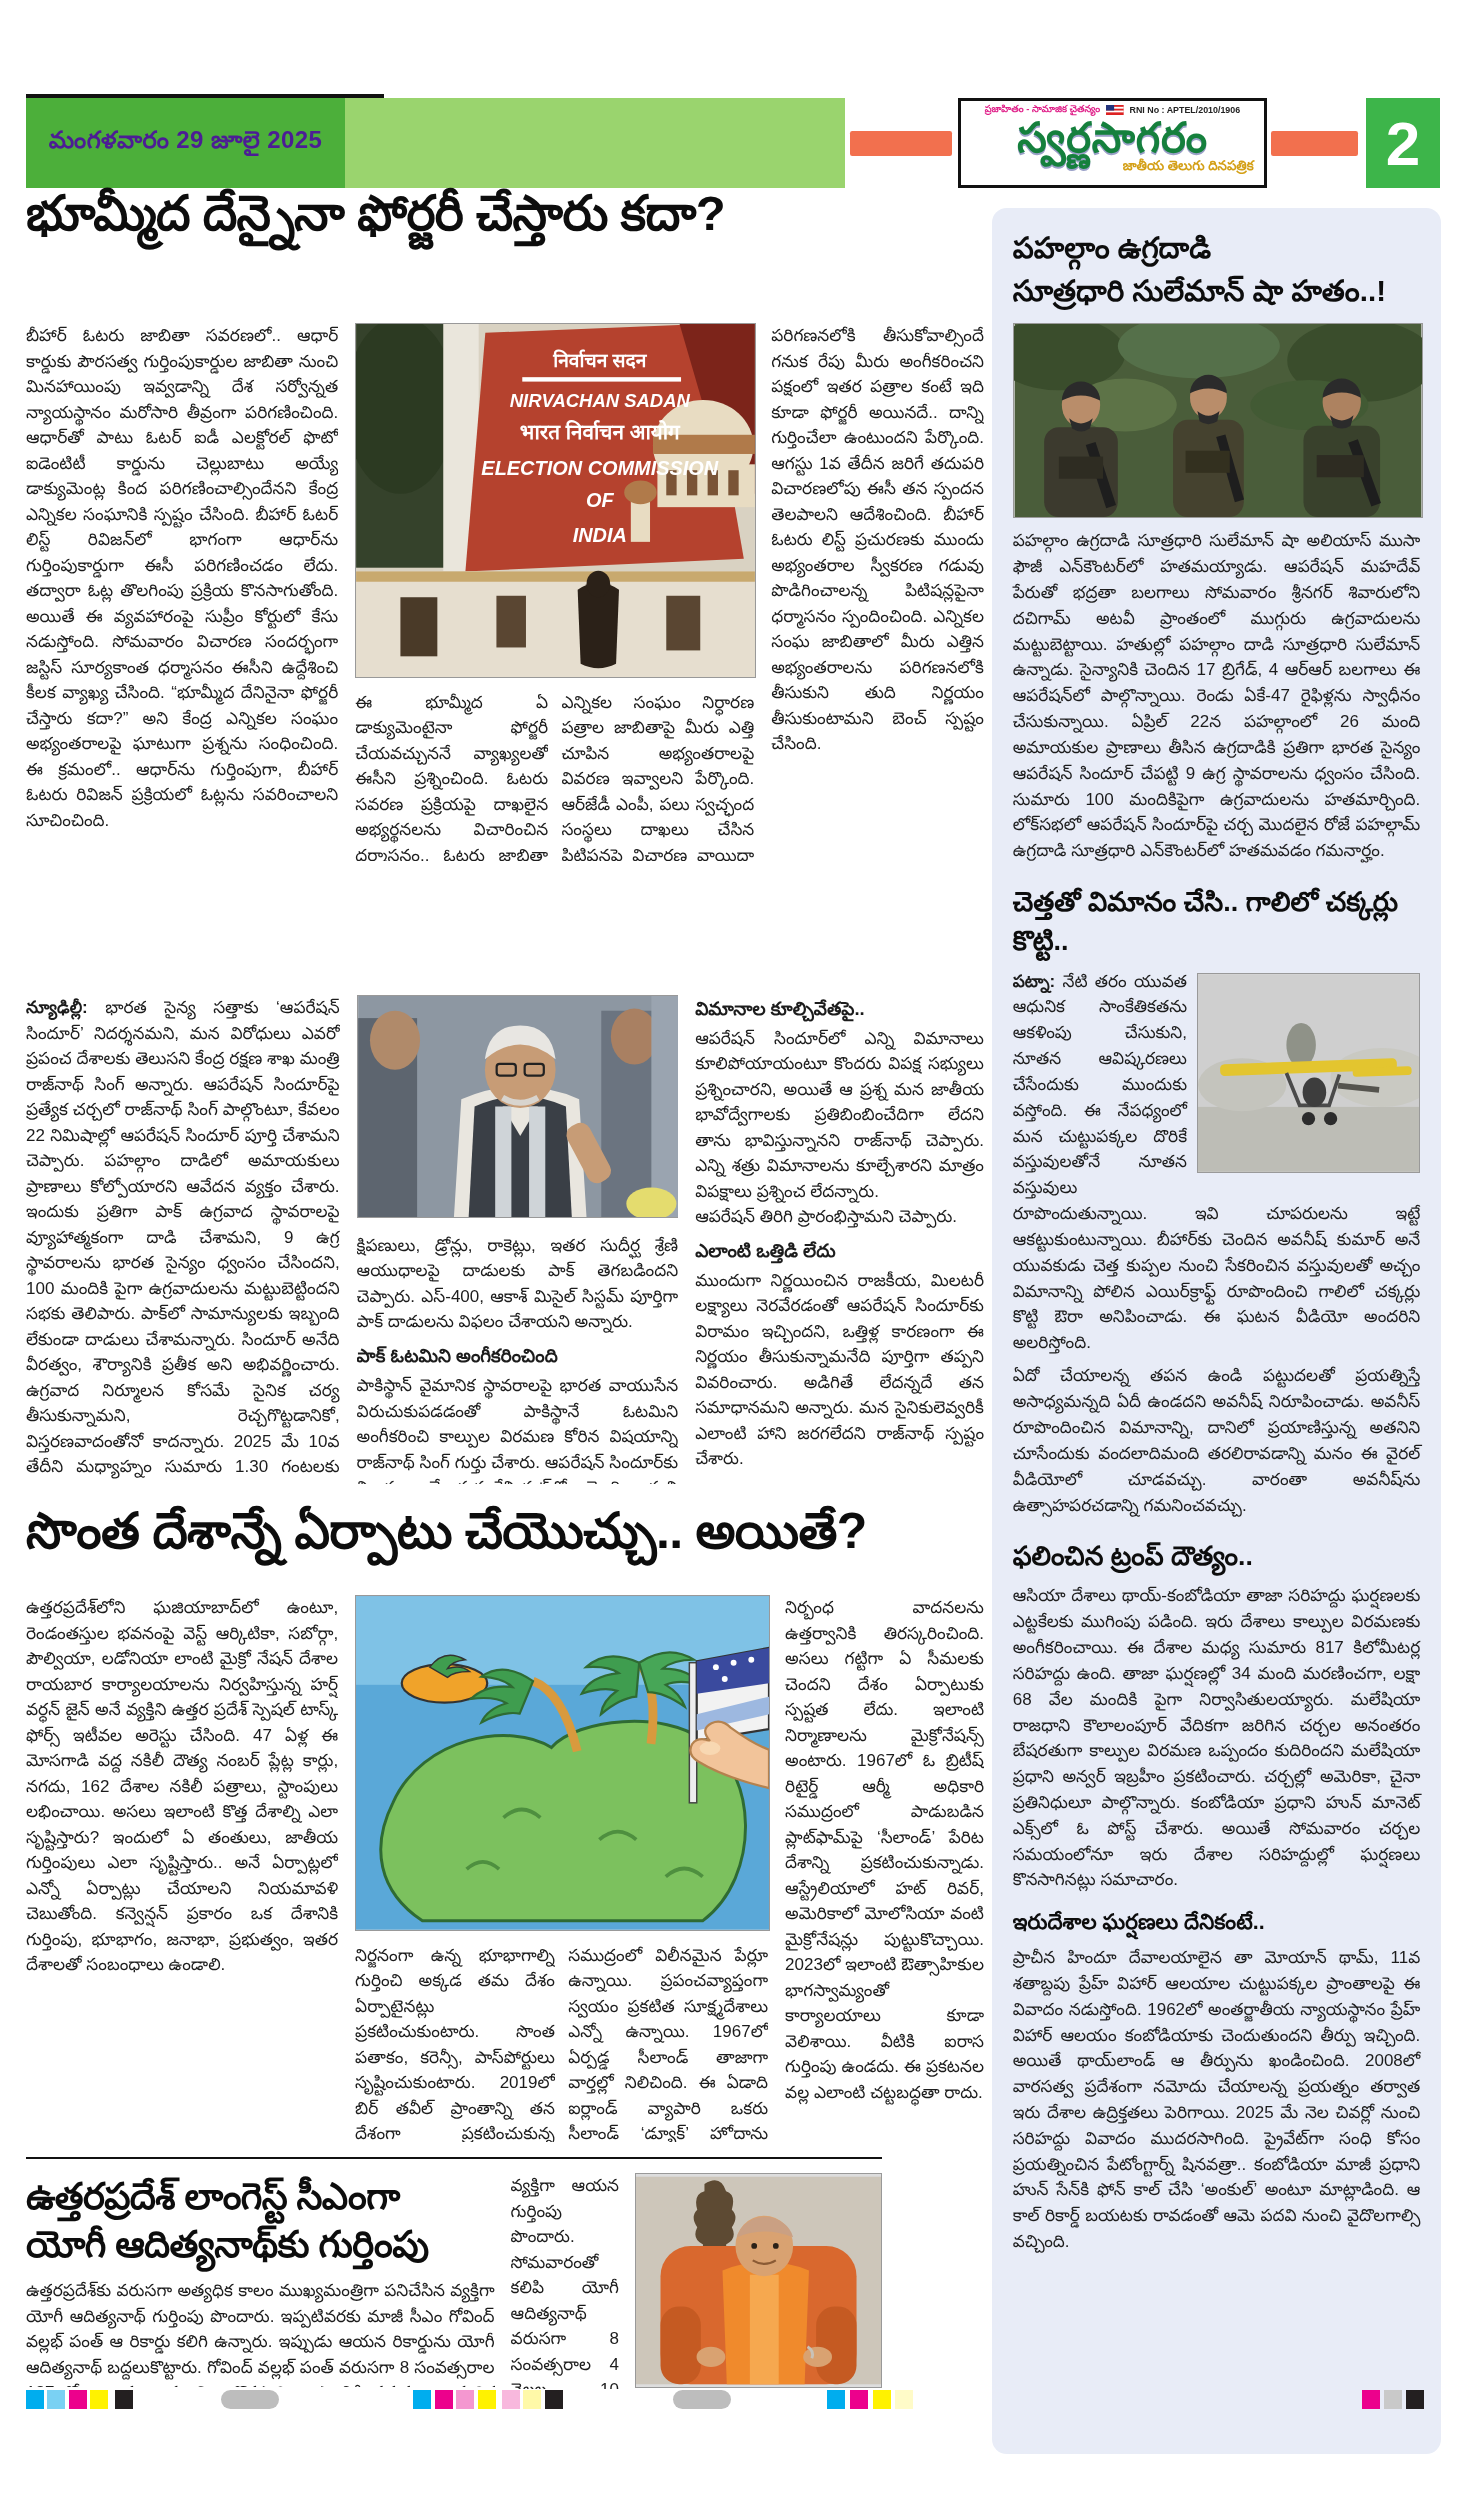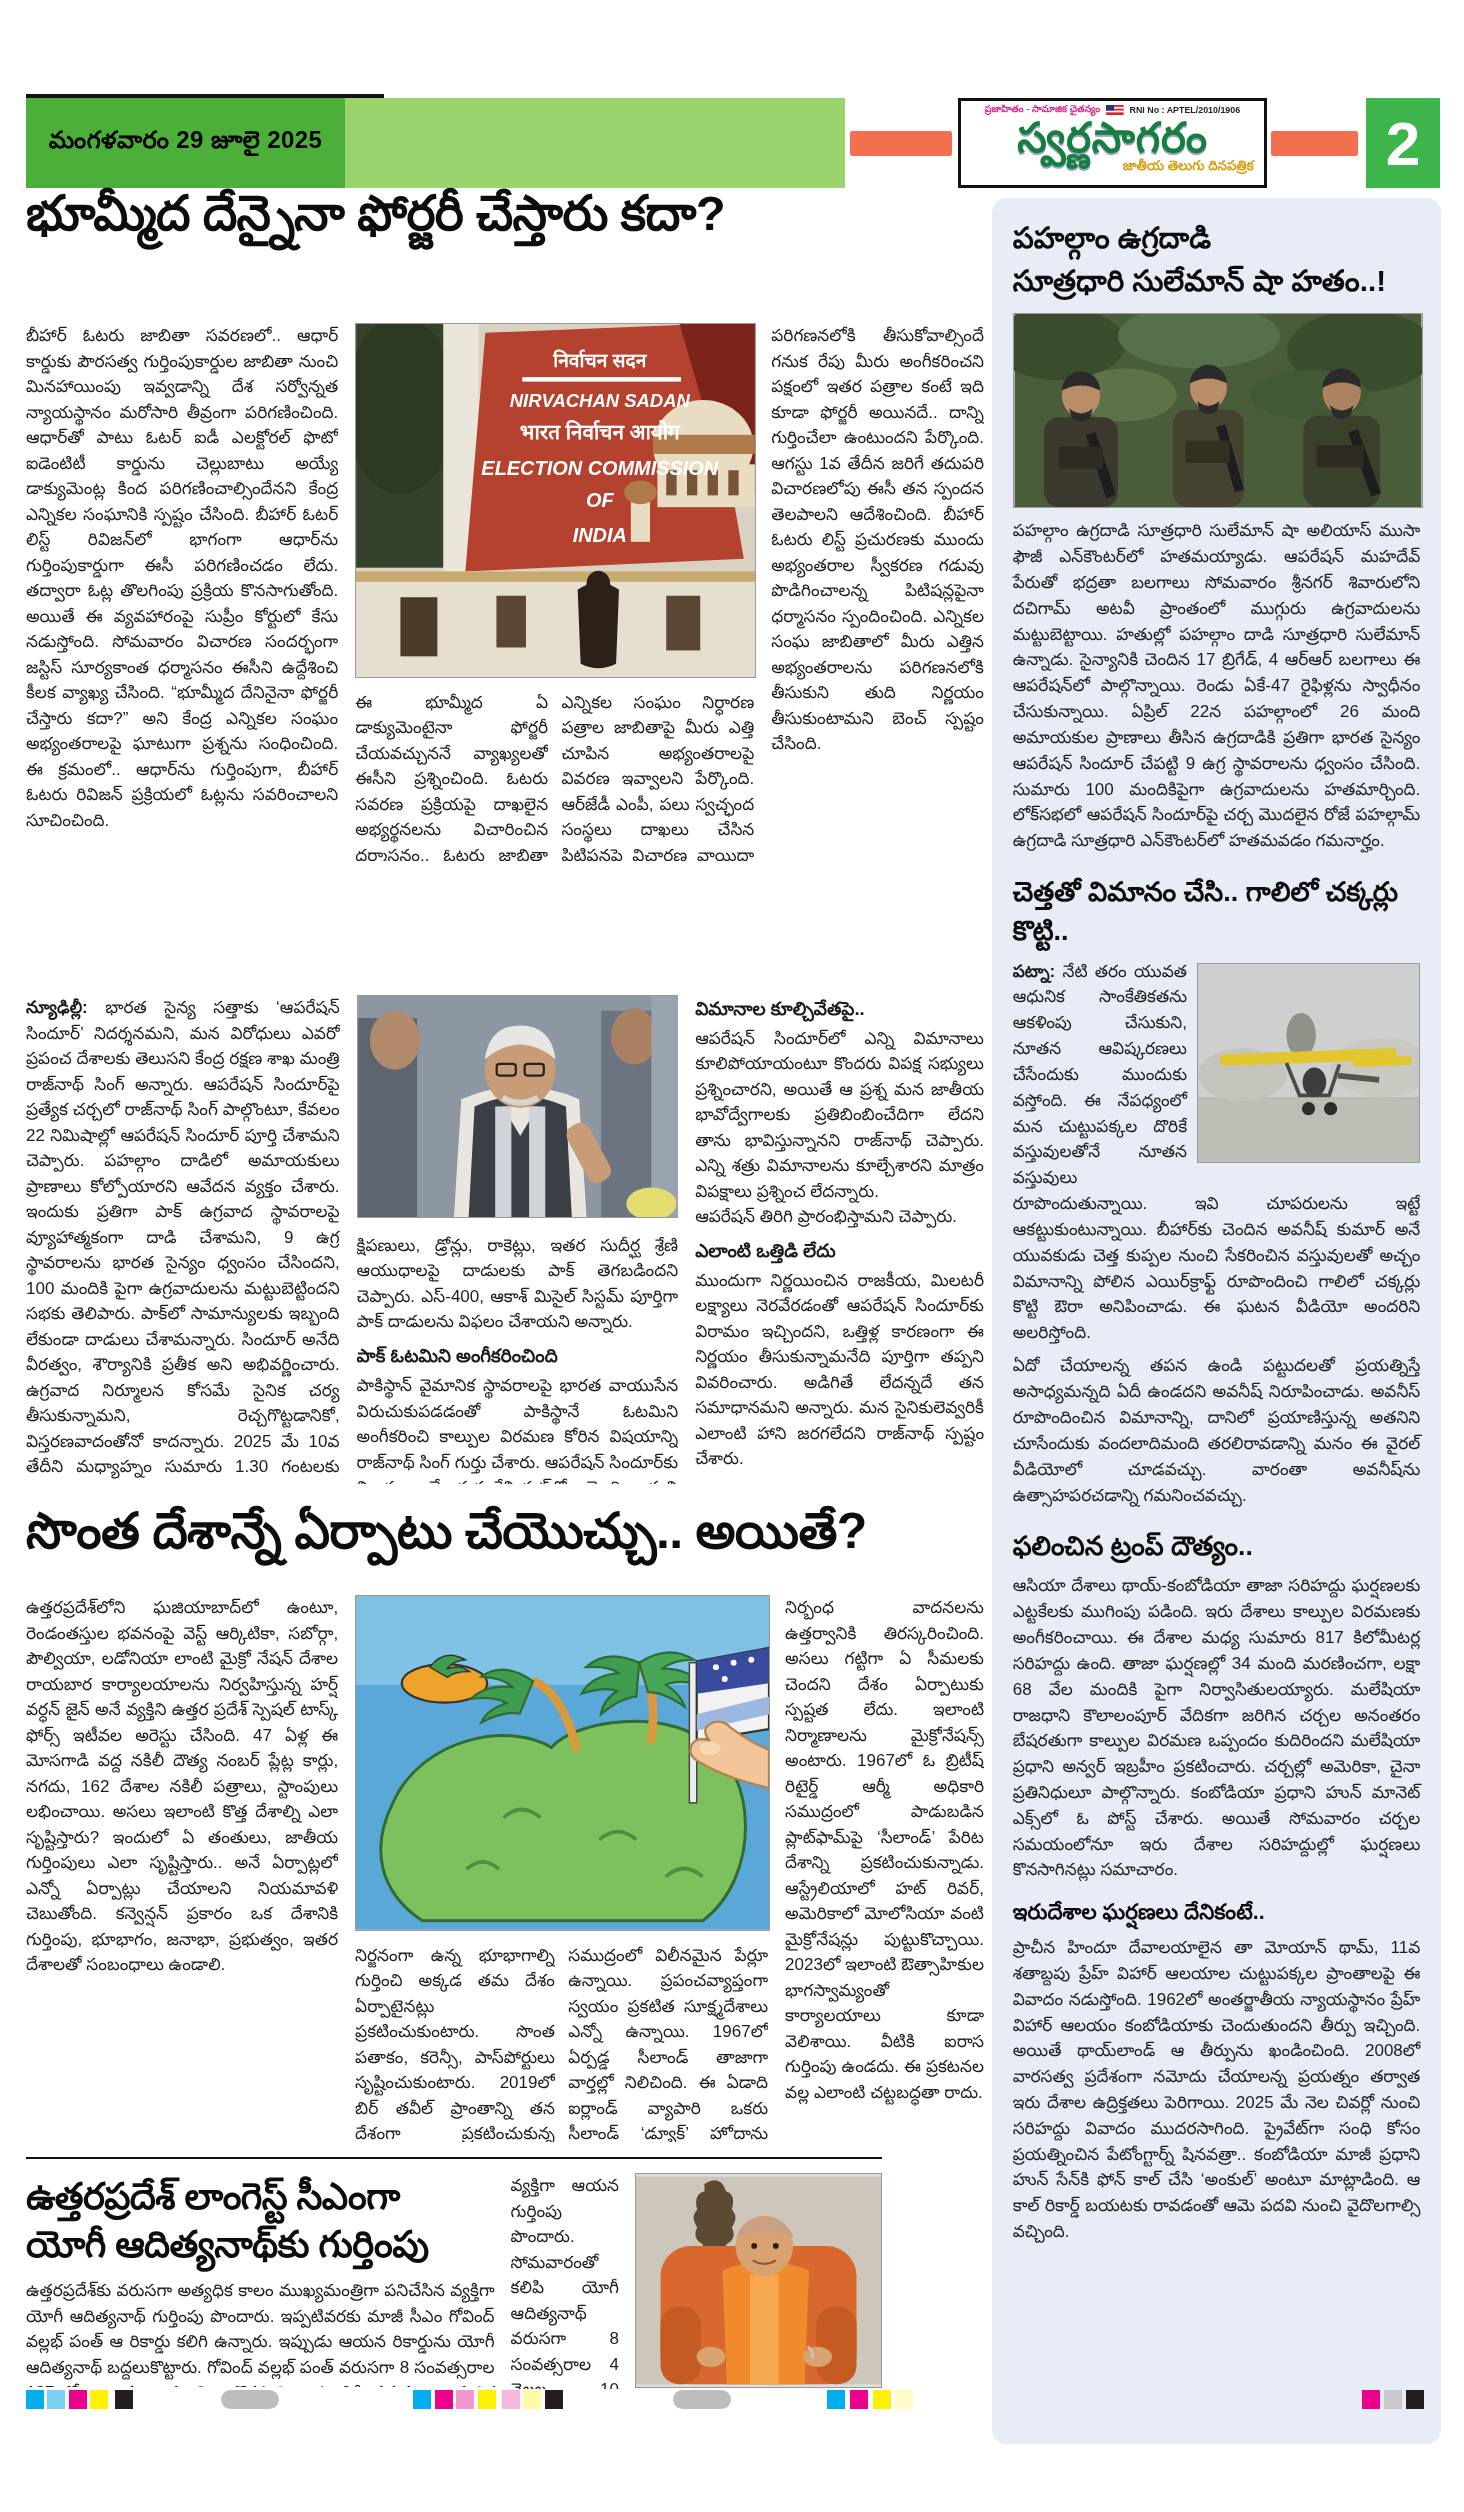--- a/index.html
+++ b/index.html
@@ -4,21 +4,21 @@
 <style>
   html,body{margin:0;padding:0;background:#ffffff;}
   #page{position:relative;width:1465px;height:2512px;background:#ffffff;overflow:hidden;
         font-family:"Liberation Sans",sans-serif;color:#1c1c1c;}
   .abs{position:absolute;}
   
   #topline{left:26px;top:94px;width:358px;height:3.7px;background:#111;}
   #green-bar{left:26px;top:98px;width:819px;height:90px;display:flex;}
   #green-bar .dark{width:319px;background:#4caf3a;display:flex;align-items:center;justify-content:center;}
   #green-bar .light{flex:1;background:#9ad46e;}
-  #date-label{color:#000000;font-size:24px;font-weight:bold;letter-spacing:0.4px;}
+  #date-label{color:#4c1d95;font-size:24px;font-weight:bold;letter-spacing:0.4px;}
   .dash{height:25px;background:#f2704e;border-radius:2.2px;}
   #dash1{left:850px;top:131px;width:102px;}
   #dash2{left:1271px;top:131px;width:87px;}
   #masthead{left:958px;top:98px;width:309px;height:90px;background:#fff;border:3.7px solid #111;
             box-sizing:border-box;text-align:center;}
   #masthead .row1{display:flex;align-items:center;justify-content:center;gap:5.9px;margin-top:2.2px;}
   #masthead .tag-top{color:#e0218a;font-size:9.6px;font-weight:bold;}
   #masthead .rni{color:#222;font-size:8.9px;font-weight:bold;}
   #masthead .title{color:#15803d;font-size:42px;font-weight:800;line-height:1.0;
                    text-shadow:0 1.5px 0 #9aa0c8;letter-spacing:0.7px;}
@@ -55,21 +55,21 @@
   #a3-under{display:flex;gap:13.3px;margin-top:8.9px;height:199px;}
   #a3-under div{flex:1;}
   #a3-c3{width:202px;height:552px;}
   
   #a4-rule{left:26px;top:2157px;width:856px;height:2.2px;background:#111;}
   #a4{left:26px;top:2173px;width:856px;height:216px;display:flex;gap:16px;}
   #a4-left{width:480px;}
   #a4-left .headline{font-size:37px;line-height:1.3;}
   #a4-side{width:111px;}
   
-  #sidebar{left:992px;top:198px;width:449px;height:2246px;background:#e8ecf7;border-radius:14.8px;
+  #sidebar{left:992px;top:208px;width:449px;height:2246px;background:#e8ecf7;border-radius:14.8px;
            box-sizing:border-box;padding:19px 20.7px;overflow:hidden;}
   .sb-h{font-weight:800;color:#0d0d0d;line-height:1.45;}
   #sb-a-h{font-size:29.5px;}
   #sb-b-h{font-size:27px;margin-top:19px;}
   #sb-c-h{font-size:26.6px;margin-top:19px;}
   #sb-d-h{font-size:21.4px;margin-top:13.3px;}
   .sb-txt{font-size:17px;line-height:1.52;text-align:justify;margin-top:7.4px;}
   #militants-photo{margin-top:10.3px;}
   #plane-photo{float:right;margin:4.4px 0 5.9px 10.3px;}
   

